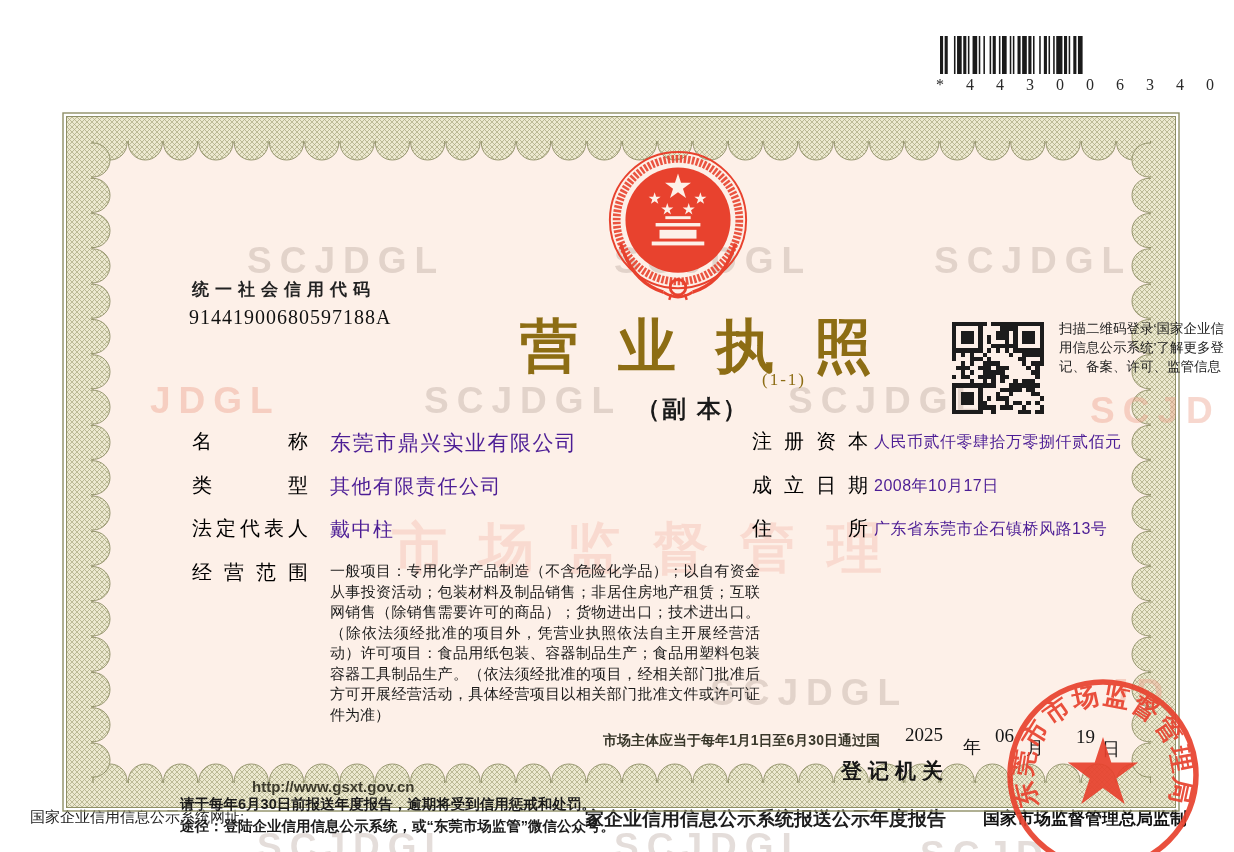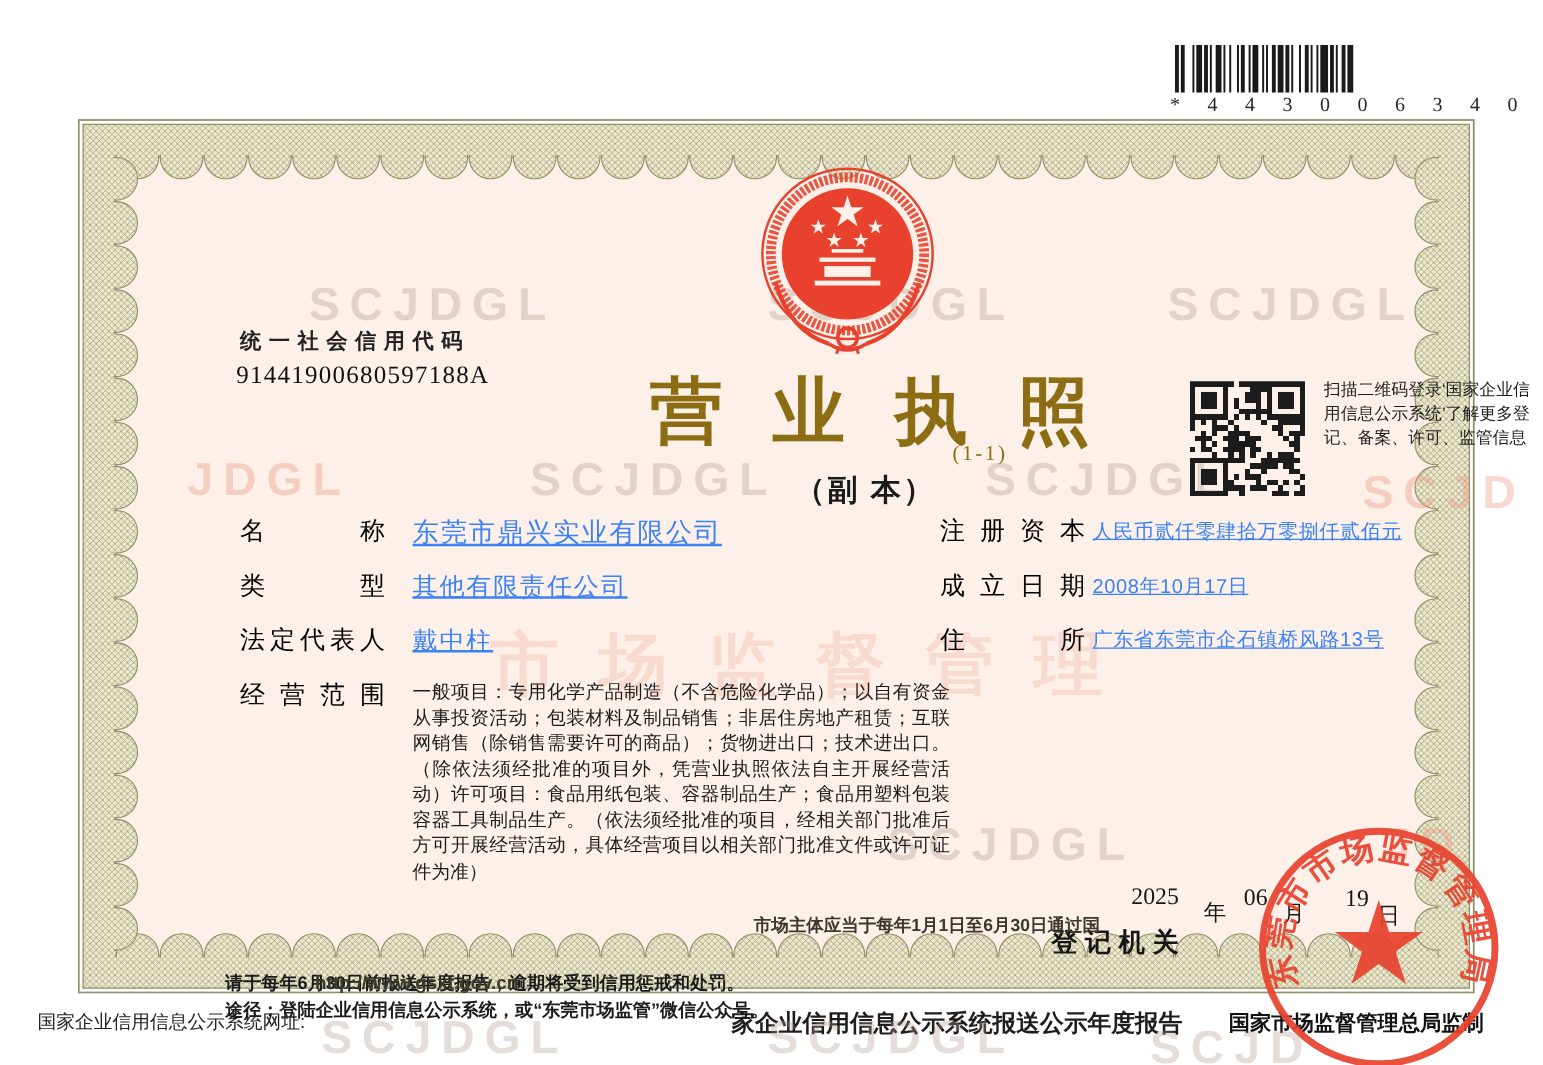--- a/index.html
+++ b/index.html
@@ -1,32 +1,32 @@
 <!DOCTYPE html>
 <html><head>
 <meta charset="utf-8">
 <style>
   html,body{margin:0;padding:0;background:#ffffff;}
   body{font-family:"Liberation Sans",sans-serif;}
   .page{position:relative;width:1234px;height:852px;background:#ffffff;overflow:hidden;}
-  .cert{position:absolute;left:62px;top:95px;width:1118px;height:596px;}
+  .cert{position:absolute;left:62px;top:112px;width:1118px;height:596px;}
   .cert svg.border{position:absolute;left:0;top:0;z-index:1;}
   .layer{position:absolute;inset:0;z-index:3;}
   .wm{position:absolute;font-weight:bold;color:rgba(172,152,142,.33);letter-spacing:8px;font-size:37px;z-index:2;white-space:nowrap;}
   .wm.pink{color:rgba(236,160,138,.42);}
   .wm-center{position:absolute;font-size:55px;letter-spacing:32px;color:rgba(233,124,98,.18);font-weight:bold;z-index:2;white-space:nowrap;}
   .credit-label{position:absolute;left:130px;top:166px;font-size:17px;font-weight:600;letter-spacing:6px;color:#222;}
   .credit-code{position:absolute;left:127px;top:194px;font-size:20px;font-family:"Liberation Serif",serif;letter-spacing:1px;color:#111;}
   .title{position:absolute;left:458px;top:196px;font-size:58px;font-weight:bold;letter-spacing:40px;color:#8d6d14;white-space:nowrap;}
   .title-sub{position:absolute;left:700px;top:258px;font-size:17px;color:#8d6d14;font-family:"Liberation Serif",serif;letter-spacing:2px;}
   .copy-type{position:absolute;left:574px;top:281px;font-size:24px;font-weight:bold;color:#1a1a1a;letter-spacing:2px;}
   .qr{position:absolute;left:890px;top:210px;width:92px;height:92px;z-index:3;}
   .qr-caption{position:absolute;left:997px;top:207px;width:172px;font-size:13.5px;line-height:19px;color:#1d1d1d;z-index:3;}
   .flabel{position:absolute;font-weight:normal;font-size:20px;color:#000000;width:116px;text-align:justify;text-align-last:justify;}
-  .fvalue{position:absolute;font-size:20px;color:#3b82f6;letter-spacing:1.5px;white-space:nowrap;text-decoration:underline;}
+  .fvalue{position:absolute;font-size:20px;color:#4c1d95;letter-spacing:1.5px;white-space:nowrap;}
   .fvalue.name{font-size:21px;}
   .fvalue.small{font-size:16px;letter-spacing:.5px;}
   .scope-text{position:absolute;left:268px;top:449px;width:430px;font-size:15px;line-height:20.5px;color:#1b1b1b;text-align:justify;}
   .notice{position:absolute;left:118px;top:681px;font-size:14.5px;font-weight:bold;line-height:22px;color:#1b1b1b;}
   .registrar{position:absolute;left:779px;top:645px;font-size:21px;font-weight:bold;letter-spacing:6px;color:#161616;}
   .dt{position:absolute;color:#161616;z-index:3;}
   .dt.num{font-family:"Liberation Serif",serif;font-size:19px;}
   .dt.unit{font-size:18px;}
   .stamp{position:absolute;left:942px;top:563px;z-index:6;opacity:.92;}
   .emblem{position:absolute;left:543px;top:33px;z-index:5;}

